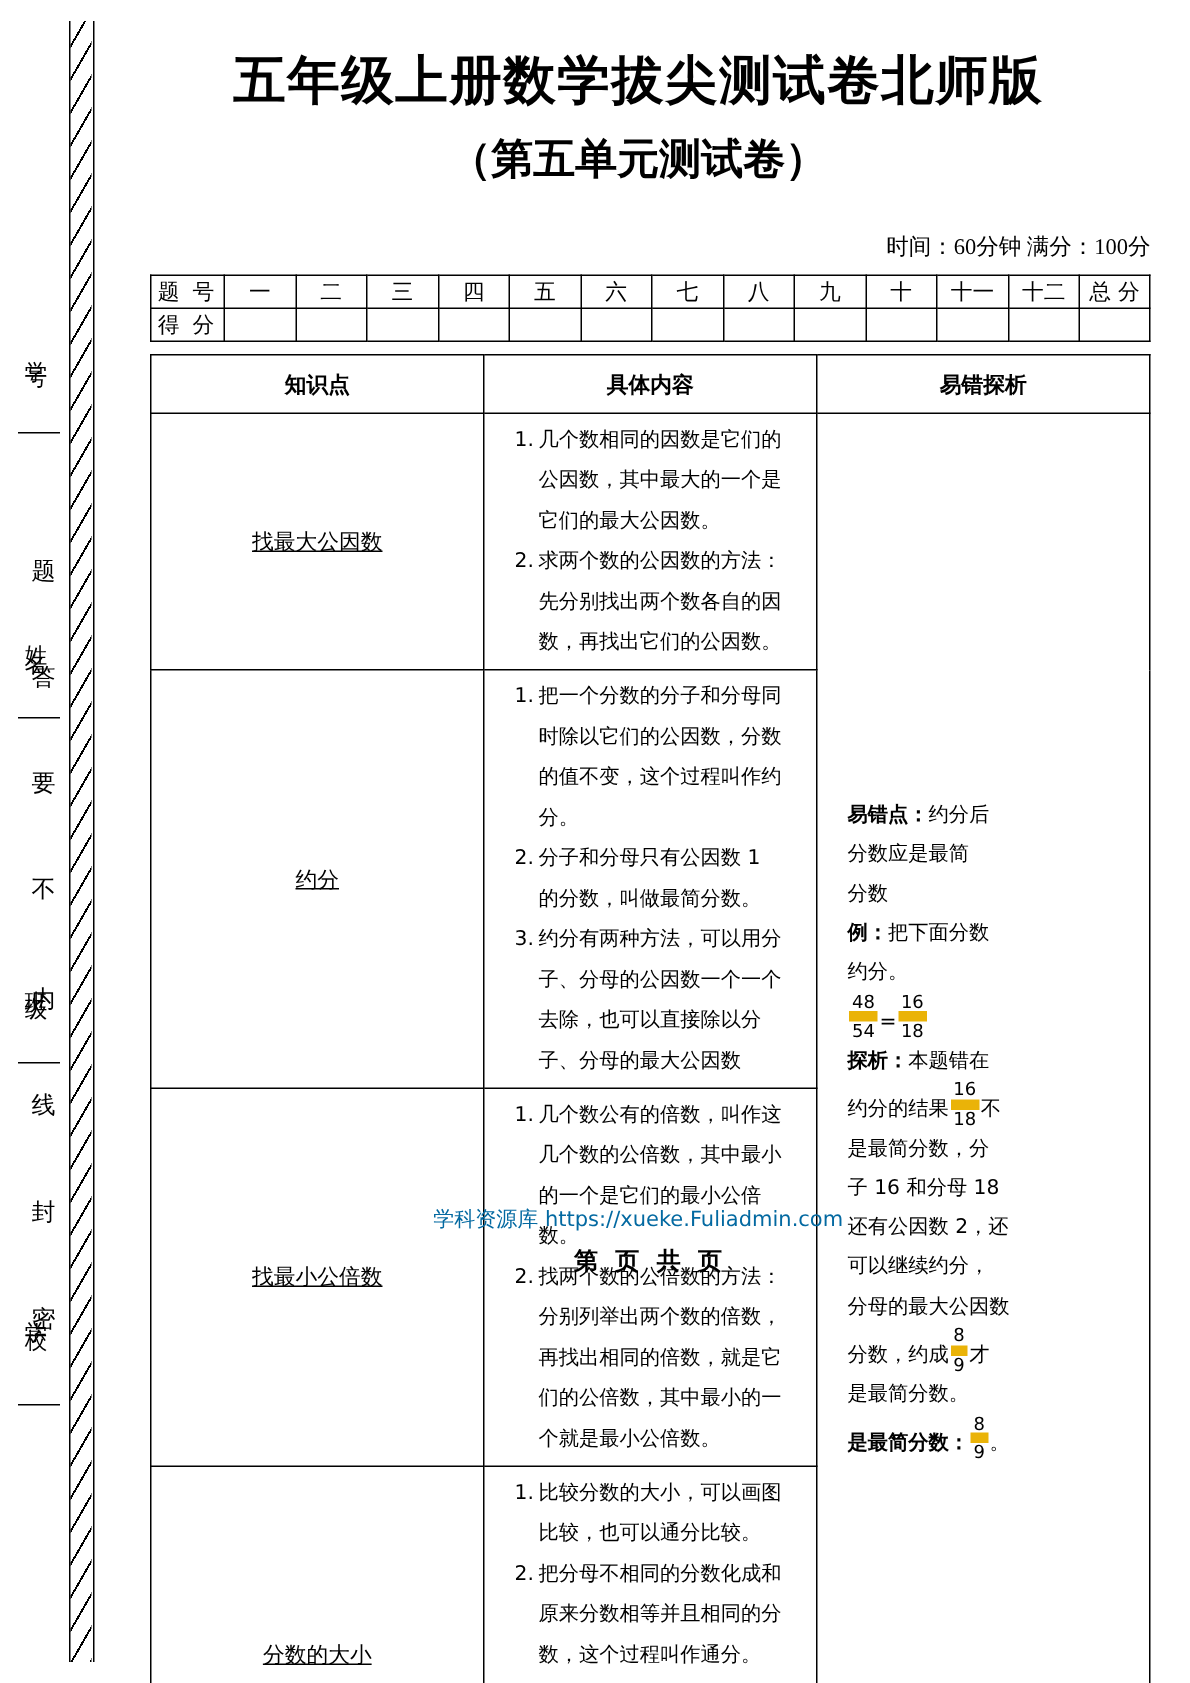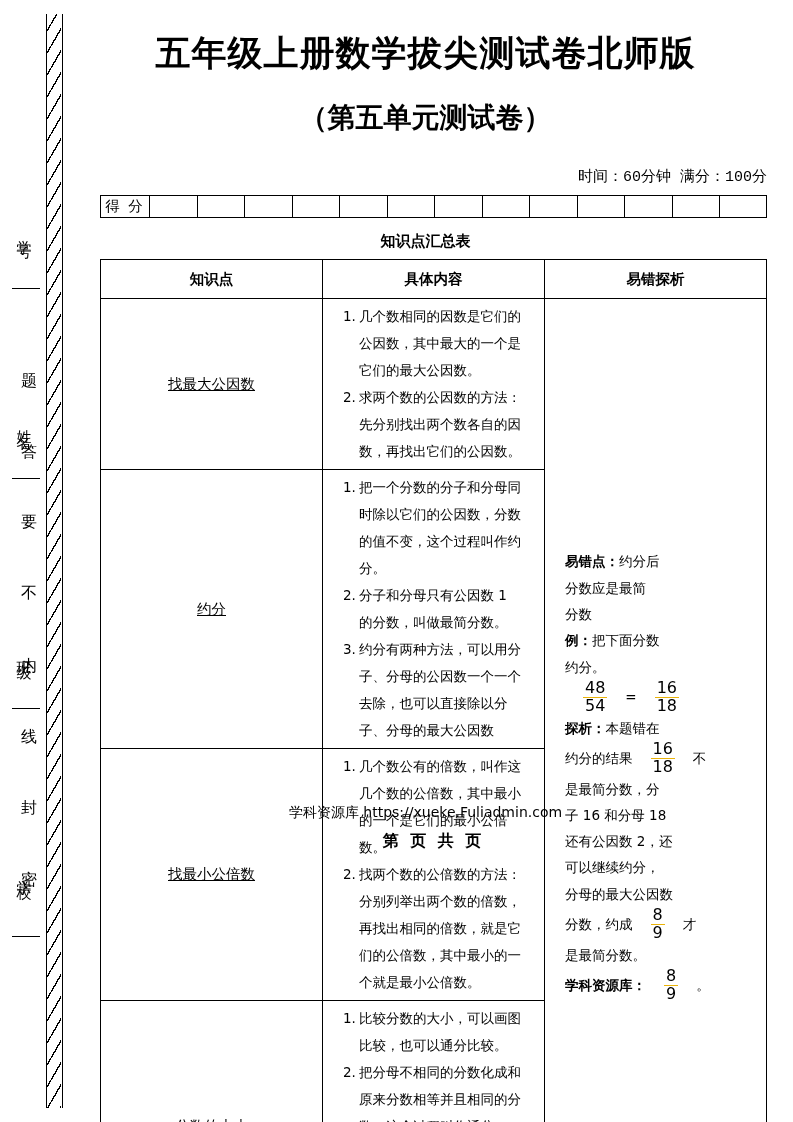--- a/index.html
+++ b/index.html
@@ -60,32 +60,32 @@
   .title1 {
     margin-top:30px;
     text-align:center;
     font-family:"DejaVu Sans", sans-serif;
     font-weight:bold;
     font-size:35px;
     letter-spacing:1px;
     padding-right:20px;
   }
   .title2 {
-    margin-top:22px;
+    margin-top:10px;
     text-align:center;
     font-family:Liberation Mono, monospace;
     font-weight:bold;
     font-size:28px;
     padding-right:20px;
   }
   .meta {
     margin-top:30px;
     text-align:right;
     padding-right:26px;
-    font-family:Liberation Mono, monospace;
+    font-family:Liberation Serif, serif;
     font-size:15px;
   }
 
   
   .score-wrap { margin:9px 26px 0 22px; }
   table.score {
     border-collapse:collapse;
     width:100%;
     table-layout:fixed;
   }
@@ -153,34 +153,34 @@
     text-align:left;
   }
   .col-err p { margin:0; }
   .b { font-weight:bold;margin-top:16px; }
 
   
   .frac {
     display:inline-block;
     vertical-align:-0.55em;
     text-align:center;
-    font-size:16px;
+    font-size:12px;
     line-height:1.05;
-    margin:0 18px;
+    margin:0 1px;
   }
   .frac .n { display:block; padding:0 2px; }
-  .frac .d { display:block; border-top:1px solid #eab308; padding:0 2px; }
+  .frac .d { display:block; border-top:7px solid #eab308; padding:0 2px; }
 
   
   .footer-src {
     position:absolute; left:0; right:0; bottom:46px;
     text-align:center;
     font-family:"DejaVu Sans", sans-serif;
     font-size:14px;
-    color:#000000;
+    color:#0369a1;
     padding-right:20px;
   }
   .footer-page {
     position:absolute; left:0; right:0; bottom:16px;
     text-align:center;
     font-family:"DejaVu Sans", sans-serif;
     font-weight:bold;
     font-size:16px;
     letter-spacing:3px;
     padding-right:4px;
@@ -212,40 +212,55 @@
 <div class="page">
 
   <div class="title1">五年级上册数学拔尖测试卷北师版</div>
   <div class="title2">（第五单元测试卷）</div>
   <div class="meta">时间：60分钟  满分：100分</div>
 
   <div class="score-wrap">
     <table class="score">
       <tbody>
         <tr>
+          <td class="hd">题 号</td>
+          <td>一</td>
+          <td>二</td>
+          <td>三</td>
+          <td>四</td>
+          <td>五</td>
+          <td>六</td>
+          <td>七</td>
+          <td>八</td>
+          <td>九</td>
+          <td>十</td>
+          <td>十一</td>
+          <td>十二</td>
+          <td class="tot">总 分</td>
+        </tr>
+        <tr>
           <td class="hd">得 分</td>
           <td></td>
           <td></td>
           <td></td>
           <td></td>
           <td></td>
           <td></td>
           <td></td>
           <td></td>
           <td></td>
           <td></td>
           <td></td>
           <td></td>
           <td class="tot"></td>
         </tr>
       </tbody>
     </table>
   </div>
 
-  <div class="kpt-title">知识点汇总表</div>
 
   <div class="main-wrap">
     <table class="kp">
       <thead>
         <tr>
           <th class="col-topic">知识点</th>
           <th>具体内容</th>
           <th class="col-err" style="text-align:center; vertical-align:middle;">易错探析</th>
         </tr>
       </thead>
@@ -276,21 +291,21 @@
             </p>
             <p><span class="b">探析：</span><span>本题错在</span></p>
             <p><span>约分的结果</span><span class="frac"><span class="n">16</span><span class="d">18</span></span><span>不</span></p>
             <p>是最简分数，分</p>
             <p>子 16 和分母 18</p>
             <p>还有公因数 2，还</p>
             <p>可以继续约分，</p>
             <p>分母的最大公因数</p>
             <p><span>分数，约成</span><span class="frac"><span class="n">8</span><span class="d">9</span></span><span>才</span></p>
             <p>是最简分数。</p>
-            <p><span class="b">学科资源库：</span><span class="frac"><span class="n">8</span><span class="d">9</span></span><span>。</span></p>
+            <p><span class="b">是最简分数：</span><span class="frac"><span class="n">8</span><span class="d">9</span></span><span>。</span></p>
           </td>
         </tr>
 
         <tr>
           <td class="col-topic">约分</td>
           <td class="col-content">
             <ol>
               <li><span class="num">1.</span><span>把一个分数的分子和分母同时除以它们的公因数，分数的值不变，这个过程叫作约分。</span></li>
               <li><span class="num">2.</span><span>分子和分母只有公因数 1 的分数，叫做最简分数。</span></li>
               <li><span class="num">3.</span><span>约分有两种方法，可以用分子、分母的公因数一个一个去除，也可以直接除以分子、分母的最大公因数</span></li>

